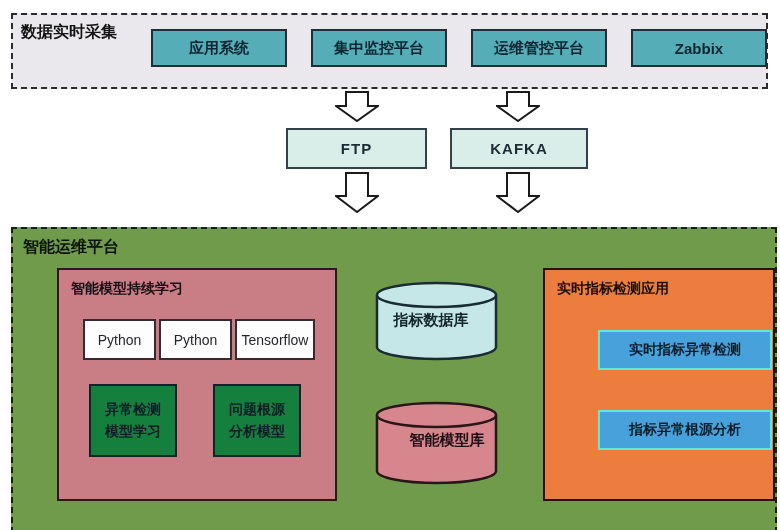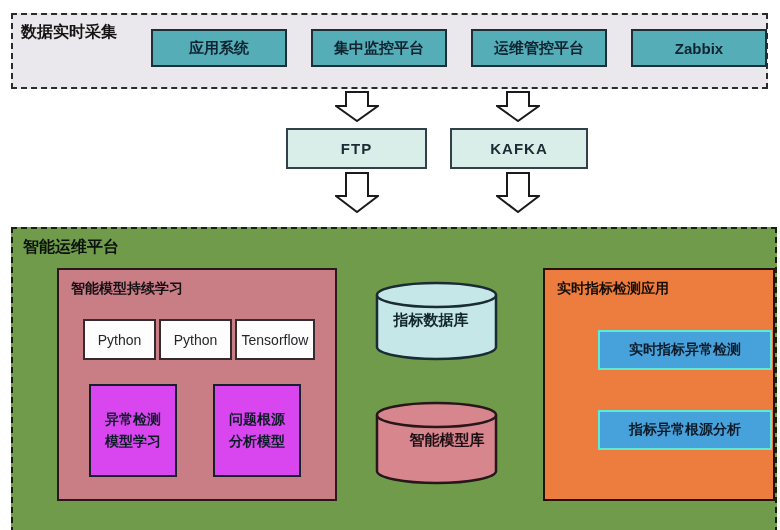--- a/index.html
+++ b/index.html
@@ -35,22 +35,22 @@
   .pink-panel { position:absolute; left:44px; top:39px; width:280px; height:233px;
                 background:#c97e86; border:2px solid #2c181c; }
   .pink-title { position:absolute; left:12px; top:10px; font-size:14px; font-weight:bold; color:#141015; }
   .tools-row { position:absolute; left:24px; top:49px; display:flex; gap:3px; }
   .tool-box { height:41px; background:#fdfdfd; border:2px solid #372a2e;
               display:flex; align-items:center; justify-content:center;
               font-size:14px; color:#26262a; }
   .tools-row .tool-box:nth-child(1) { width:73px; }
   .tools-row .tool-box:nth-child(2) { width:73px; }
   .tools-row .tool-box:nth-child(3) { width:80px; }
-  .model-box { position:absolute; top:114px; width:88px; height:93px;
-               background:#d946ef; border:2px solid #15202d;
+  .model-box { position:absolute; top:114px; width:88px; height:73px;
+               background:#15803d; border:2px solid #15202d;
                display:flex; align-items:center; justify-content:center; text-align:center;
                font-size:14px; font-weight:bold; color:#0d1b29; white-space:pre-line; line-height:1.55; }
   .model-1 { left:30px; } .model-2 { left:154px; }
 
   
   .cylinder { position:absolute; left:375px; width:112px; }
   .cyl-metric { top:281px; height:80px; }
   .cyl-model  { top:401px; height:84px; }
   .cyl-label { position:absolute; left:0; right:0; top:30px; text-align:center;
                font-size:15px; font-weight:bold; }

